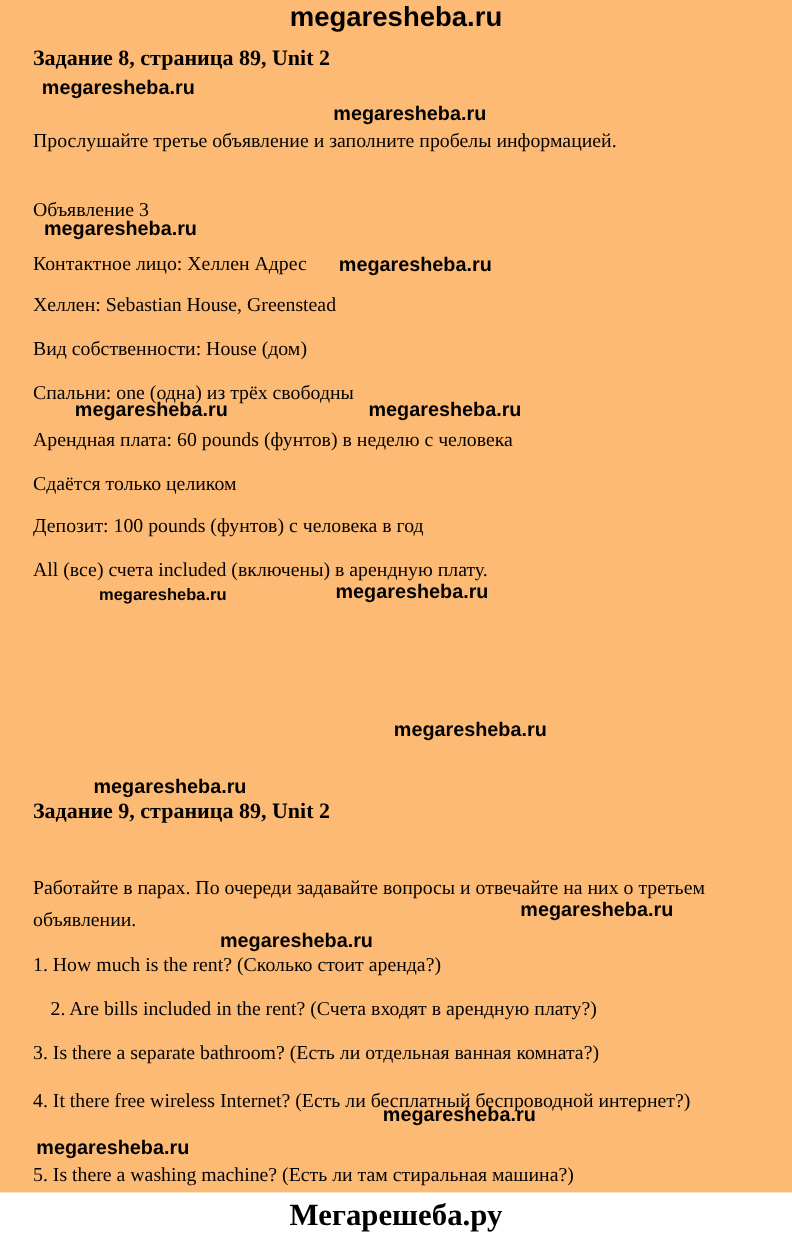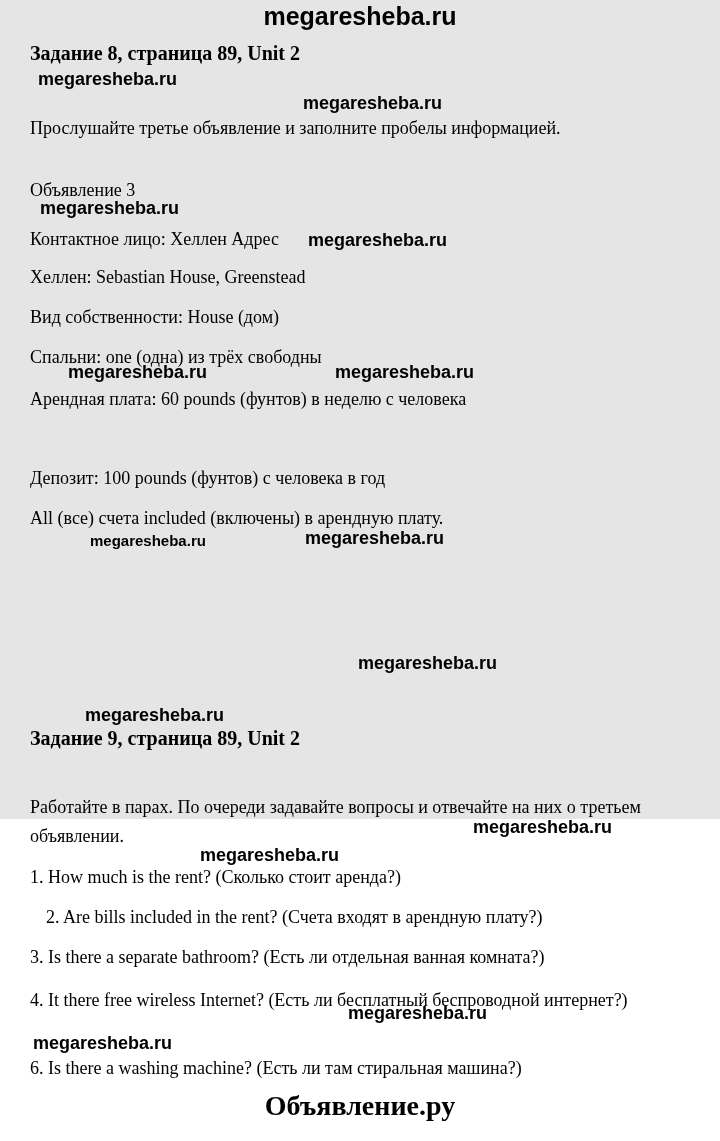--- a/index.html
+++ b/index.html
@@ -8,22 +8,22 @@
     width: 720px;
     height: 1141px;
     font-family: "Liberation Serif", serif;
     color: #000000;
     position: relative;
     overflow: hidden;
   }
   .page {
     position: relative;
     width: 720px;
-    height: 819px;
-    background: #e5e5e5;
+    height: 1084px;
+    background: #fdba74;
   }
   .abs { position: absolute; }
   .wm {
     font-family: "Liberation Sans", sans-serif;
     font-weight: bold;
     font-size: 18px;
     white-space: nowrap;
     color: #000000;
   }
   .wm-top {
@@ -84,20 +84,21 @@
   <div class="abs line" style="left:30px; top:346px;">Спальни: one (одна) из трёх свободны</div>
 
   <div class="abs line" style="left:30px; top:306px;">Вид собственности: House (дом)</div>
 
   <div class="abs wm" style="left:68px; top:362px;">megaresheba.ru</div>
 
   <div class="abs wm" style="left:335px; top:362px;">megaresheba.ru</div>
 
   <div class="abs line" style="left:30px; top:388px;">Арендная плата: 60 pounds (фунтов) в неделю с человека</div>
 
+  <div class="abs line" style="left:30px; top:428px;">Сдаётся только целиком</div>
 
   <div class="abs line" style="left:30px; top:467px;">Депозит: 100 pounds (фунтов) с человека в год</div>
 
   <div class="abs line" style="left:30px; top:507px;">All (все) счета included (включены) в арендную плату.</div>
 
   <div class="abs wm wm-small" style="left:90px; top:532px;">megaresheba.ru</div>
 
   <div class="abs wm" style="left:305px; top:528px;">megaresheba.ru</div>
 
 
@@ -118,17 +119,17 @@
   <div class="abs line" style="left:30px; top:906px;margin-left:16px;">2. Are bills included in the rent? (Счета входят в арендную плату?)</div>
 
   <div class="abs line" style="left:30px; top:946px;">3. Is there a separate bathroom? (Есть ли отдельная ванная комната?)</div>
 
   <div class="abs para" style="left:30px; top:986px; width:655px;">4. It there free wireless Internet? (Есть ли бесплатный беспроводной интернет?)</div>
 
   <div class="abs wm" style="left:348px; top:1003px;">megaresheba.ru</div>
 
   <div class="abs wm" style="left:33px; top:1033px;">megaresheba.ru</div>
 
-  <div class="abs line" style="left:30px; top:1057px;">6. Is there a washing machine? (Есть ли там стиральная машина?)</div>
+  <div class="abs line" style="left:30px; top:1057px;">5. Is there a washing machine? (Есть ли там стиральная машина?)</div>
 
-  <div class="abs footer-brand" style="left:0; top:1090px;">Объявление.ру</div>
+  <div class="abs footer-brand" style="left:0; top:1090px;">Мегарешеба.ру</div>
 
 </div>
 
 </body></html>

